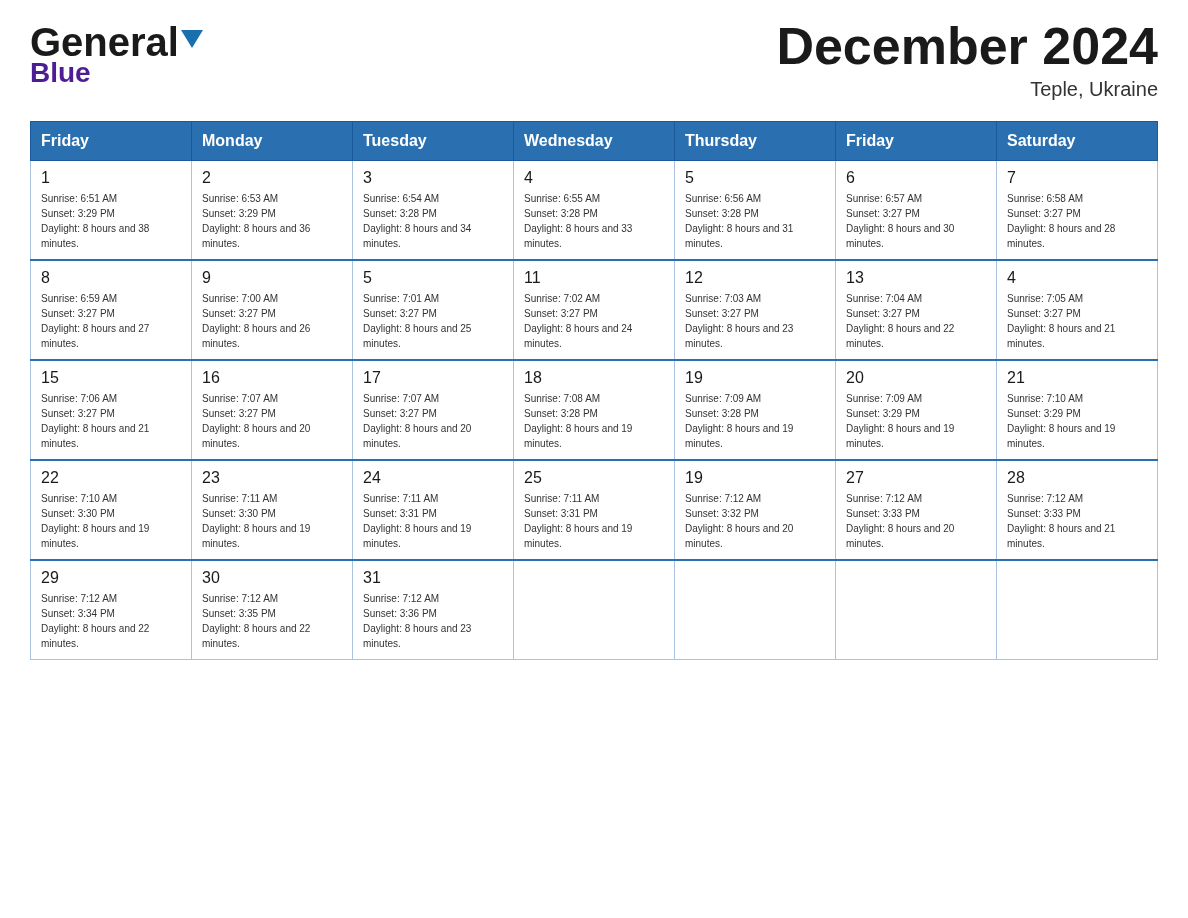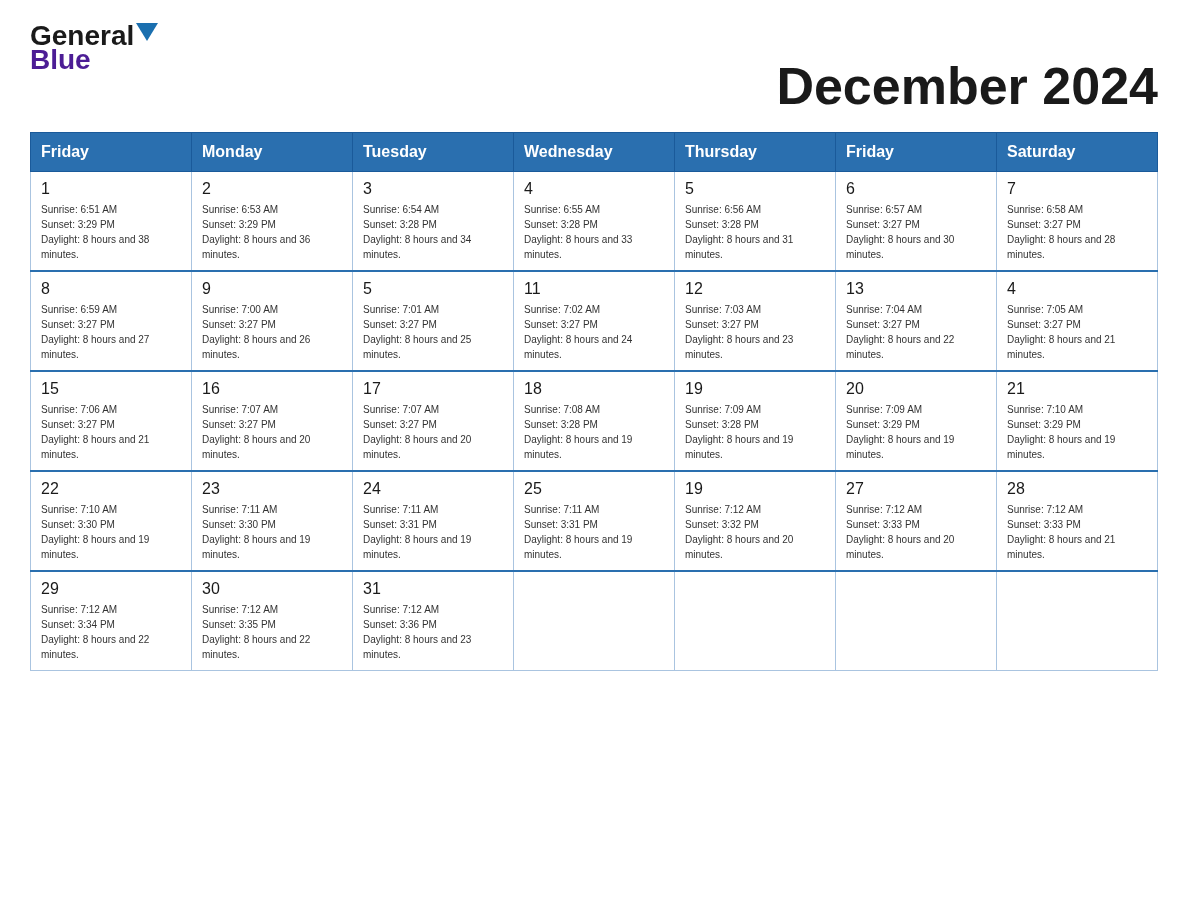--- a/index.html
+++ b/index.html
@@ -16,21 +16,20 @@
       align-items: flex-start;
       margin-bottom: 20px;
     }
     .logo {
       display: flex;
       flex-direction: column;
       align-items: flex-start;
     }
     .title-area {
       text-align: right;
-      margin-top: 40px;
     }
     .month-title {
       font-size: 52px;
       font-weight: bold;
       color: #1a1a1a;
       line-height: 1;
     }
     .location {
       font-size: 20px;
       color: #333;
@@ -76,29 +75,30 @@
     .calendar td.empty {
       background: #fff;
     }
   </style>
 </head>
 <body>
 
 <div class="header">
   <div class="logo">
     <div style="display:flex; align-items:center;">
-      <span style="font-size:28px; font-weight:bold; color:#1a1a1a;">General</span>
+      <span style="font-size:40px; font-weight:bold; color:#1a1a1a;">General</span>
       <svg width="22" height="22" viewBox="0 0 22 22" style="margin-left:2px; margin-bottom:4px;">
         <polygon points="0,0 22,0 11,18" fill="#1a6faf"></polygon>
       </svg>
     </div>
     <div style="font-size:28px; font-weight:bold; color:#4c1d95; margin-top:-8px;">Blue</div>
   </div>
   <div class="title-area">
     <div class="month-title">December 2024</div>
+    <div class="location">Teple, Ukraine</div>
   </div>
 </div>
 
 <table class="calendar">
   <thead>
     <tr>
       <th>Friday</th>
       <th>Monday</th>
       <th>Tuesday</th>
       <th>Wednesday</th>

